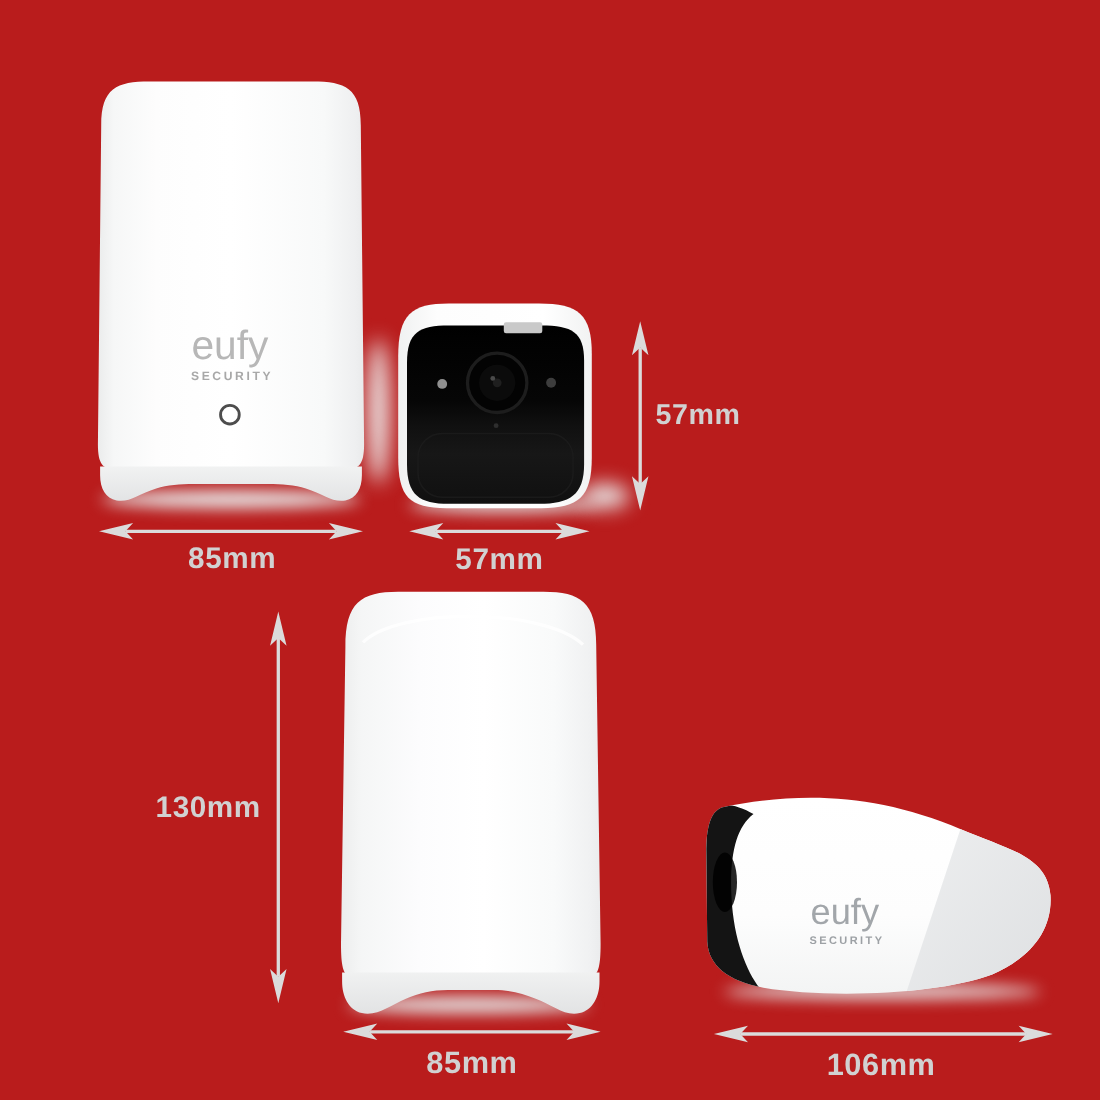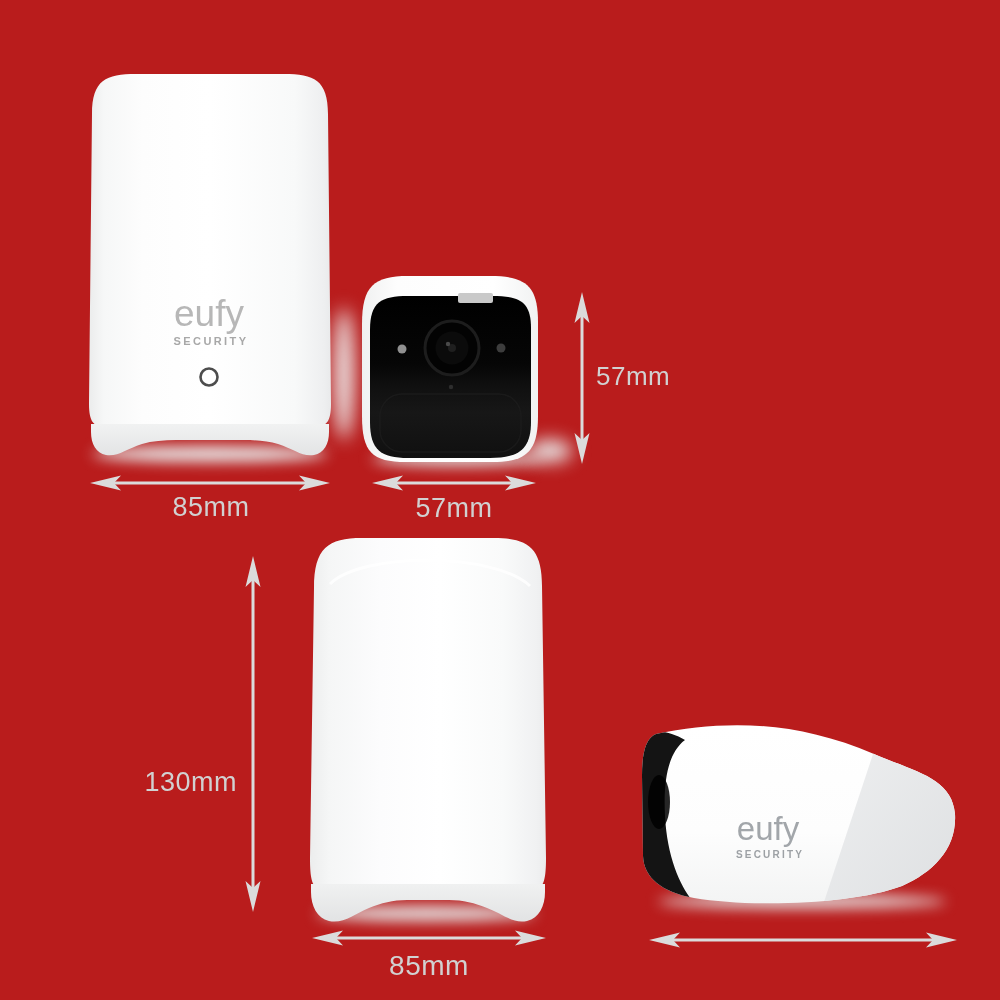--- a/index.html
+++ b/index.html
@@ -4,21 +4,21 @@
 <style>
   html,body{margin:0;padding:0;background:#ffffff;}
   #canvas{
     position:relative;width:1000px;height:1000px;background:#b91c1c;
     overflow:hidden;font-family:"Liberation Sans",sans-serif;
   }
   .shadow{position:absolute;border-radius:50%;filter:blur(7px);z-index:1;}
   svg.product{position:absolute;z-index:2;}
   svg.dim-arrow{position:absolute;z-index:3;}
   .dim-label{
-    position:absolute;z-index:3;color:#d1d1d1;font-weight:400;
+    position:absolute;z-index:3;color:#d1d1d1;font-weight:700;
     letter-spacing:.5px;white-space:nowrap;
   }
   .logo-word{font-family:"Liberation Sans",sans-serif;font-weight:400;}
   .logo-tag{font-family:"Liberation Sans",sans-serif;font-weight:700;}
 </style>
 </head>
 <body>
 
 <div id="canvas">
 
@@ -159,28 +159,29 @@
     <polygon points="11,2 3.5,33 11,26 18.5,33" fill="#dbdbdb"></polygon>
     <polygon points="11,174 3.5,143 11,150 18.5,143" fill="#dbdbdb"></polygon>
   </svg>
   <div class="dim-label" style="left:596px;top:361px;font-size:26px;">57mm</div>
 
   <svg class="dim-arrow" style="left:242px;top:554px;" width="22" height="360" viewBox="0 0 22 360">
     <line x1="11" y1="26" x2="11" y2="334" stroke="#dbdbdb" stroke-width="3"></line>
     <polygon points="11,2 3.5,33 11,26 18.5,33" fill="#dbdbdb"></polygon>
     <polygon points="11,358 3.5,327 11,334 18.5,327" fill="#dbdbdb"></polygon>
   </svg>
-  <div class="dim-label" style="left:97px;top:719px;width:140px;font-size:27px;text-align:right;margin-top:48px;">130mm</div>
+  <div class="dim-label" style="left:97px;top:719px;width:140px;font-size:27px;text-align:right;">130mm</div>
 
   <svg class="dim-arrow" style="left:310px;top:927px;" width="238" height="22" viewBox="0 0 238 22">
     <line x1="26" y1="11" x2="212" y2="11" stroke="#dbdbdb" stroke-width="3"></line>
     <polygon points="2,11 33,3.5 26,11 33,18.5" fill="#dbdbdb"></polygon>
     <polygon points="236,11 205,3.5 212,11 205,18.5" fill="#dbdbdb"></polygon>
   </svg>
   <div class="dim-label" style="left:354px;top:950px;width:150px;font-size:28px;text-align:center;">85mm</div>
 
   <svg class="dim-arrow" style="left:647px;top:929px;" width="312" height="22" viewBox="0 0 312 22">
     <line x1="26" y1="11" x2="286" y2="11" stroke="#dbdbdb" stroke-width="3"></line>
     <polygon points="2,11 33,3.5 26,11 33,18.5" fill="#dbdbdb"></polygon>
     <polygon points="310,11 279,3.5 286,11 279,18.5" fill="#dbdbdb"></polygon>
   </svg>
+  <div class="dim-label" style="left:726px;top:952px;width:150px;font-size:28px;text-align:center;">106mm</div>
 
 </div>
 
 </body></html>

